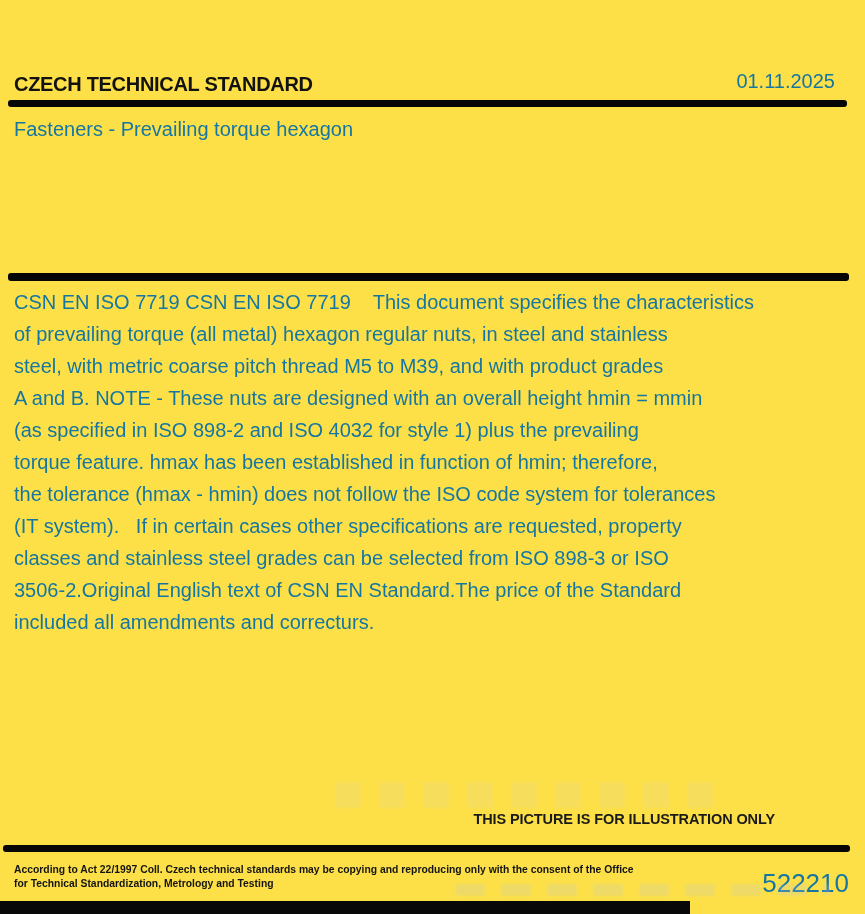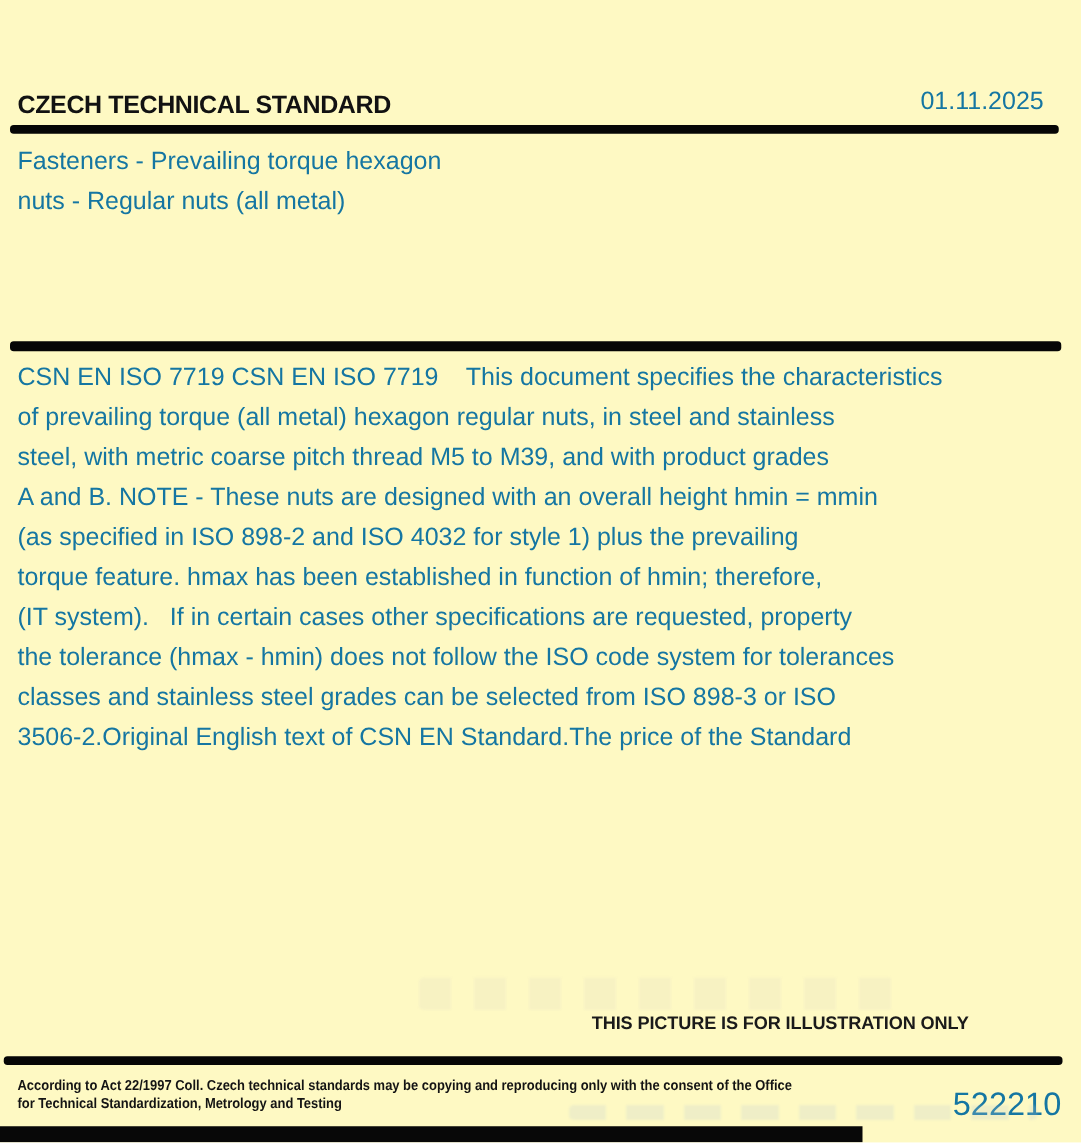--- a/index.html
+++ b/index.html
@@ -4,21 +4,21 @@
 <style>
   html, body {
     margin: 0;
     padding: 0;
     background: #ffffff;
   }
   .page {
     position: relative;
     width: 865px;
     height: 914px;
-    background: #fef9c3;
+    background: #fde047;
     overflow: hidden;
     font-family: "Liberation Sans", sans-serif;
   }
   .rule {
     position: absolute;
     background: #060606;
     border-radius: 3px;
   }
   #rule-header   { left: 8px;  right: 18px; top: 100px; height: 7px; }
   #rule-abstract { left: 8px;  right: 16px; top: 273px; height: 8px; }
@@ -130,37 +130,37 @@
 <div class="page">
 
   <div class="page-title">CZECH TECHNICAL STANDARD</div>
 
   <div class="doc-date">01.11.2025</div>
 
   <div class="rule" id="rule-header"></div>
 
   <div class="subtitle-left">
     <div>Fasteners - Prevailing torque hexagon</div>
-    <div>nuts - Regular nuts (all metal)</div>
   </div>
 
 
   <div class="rule" id="rule-abstract"></div>
 
   <div class="abstract">
     <div>CSN EN ISO 7719 CSN EN ISO 7719    This document specifies the characteristics</div>
     <div>of prevailing torque (all metal) hexagon regular nuts, in steel and stainless</div>
     <div>steel, with metric coarse pitch thread M5 to M39, and with product grades</div>
     <div>A and B. NOTE - These nuts are designed with an overall height hmin = mmin</div>
     <div>(as specified in ISO 898-2 and ISO 4032 for style 1) plus the prevailing</div>
     <div>torque feature. hmax has been established in function of hmin; therefore,</div>
+    <div>the tolerance (hmax - hmin) does not follow the ISO code system for tolerances</div>
     <div>(IT system).   If in certain cases other specifications are requested, property</div>
-    <div>the tolerance (hmax - hmin) does not follow the ISO code system for tolerances</div>
     <div>classes and stainless steel grades can be selected from ISO 898-3 or ISO</div>
     <div>3506-2.Original English text of CSN EN Standard.The price of the Standard</div>
+    <div>included all amendments and correcturs.</div>
   </div>
 
   <div class="faint-watermark" id="watermark-center"></div>
 
   <div class="illustration-note">THIS PICTURE IS FOR ILLUSTRATION ONLY</div>
 
   <div class="rule" id="rule-footer"></div>
 
   <div class="legal-note">
     <div>According to Act 22/1997 Coll. Czech technical standards may be copying and reproducing only with the consent of the Office</div>

